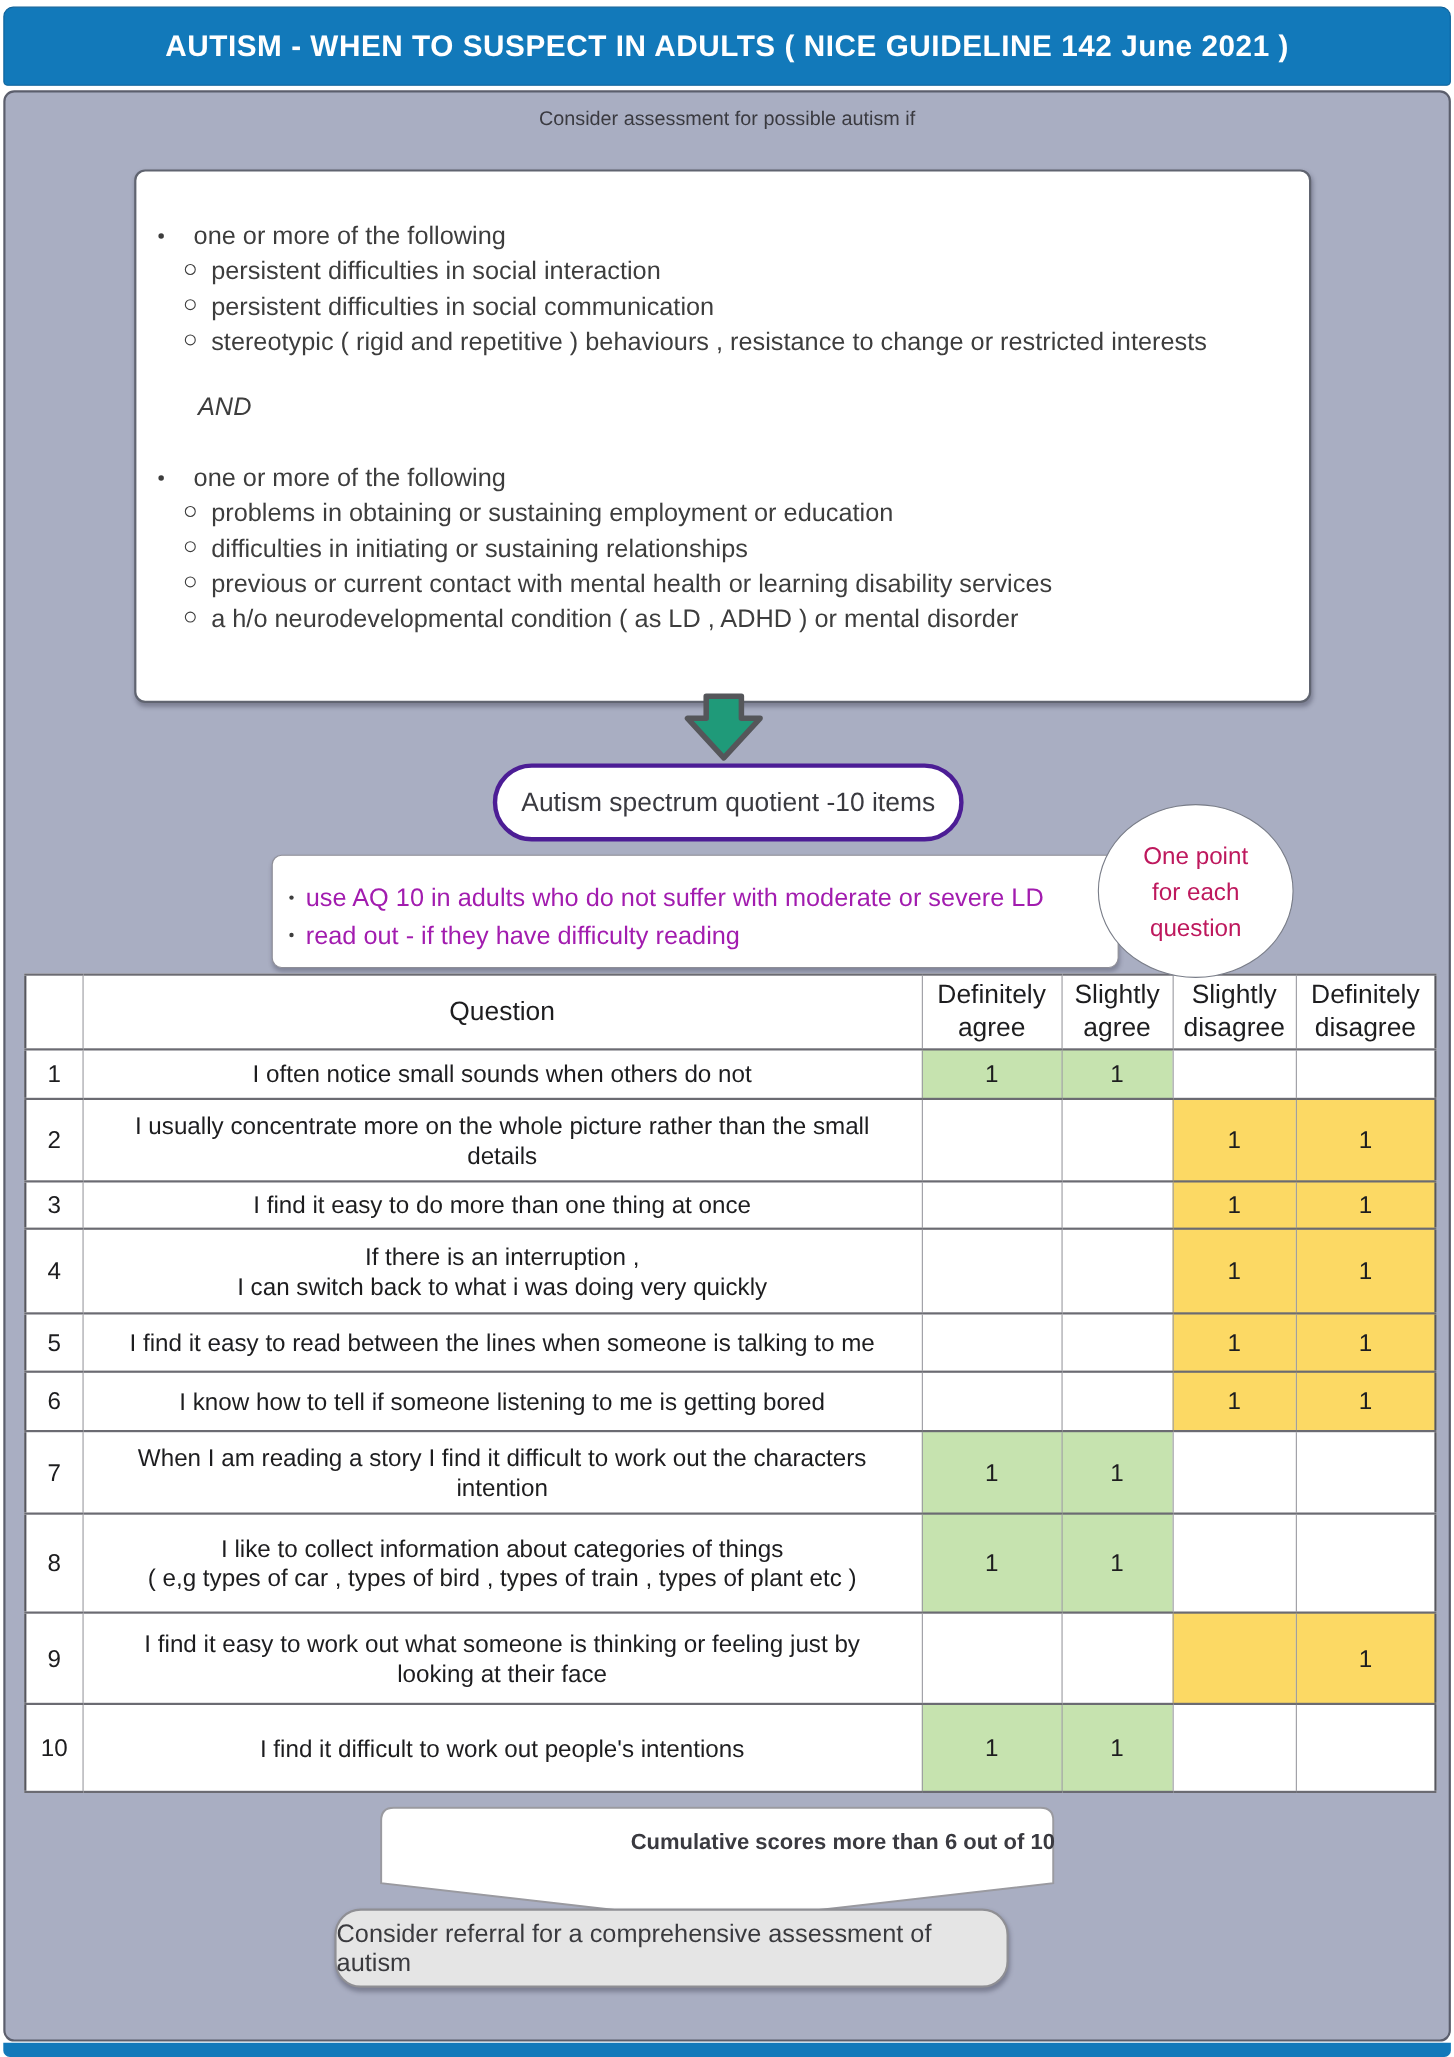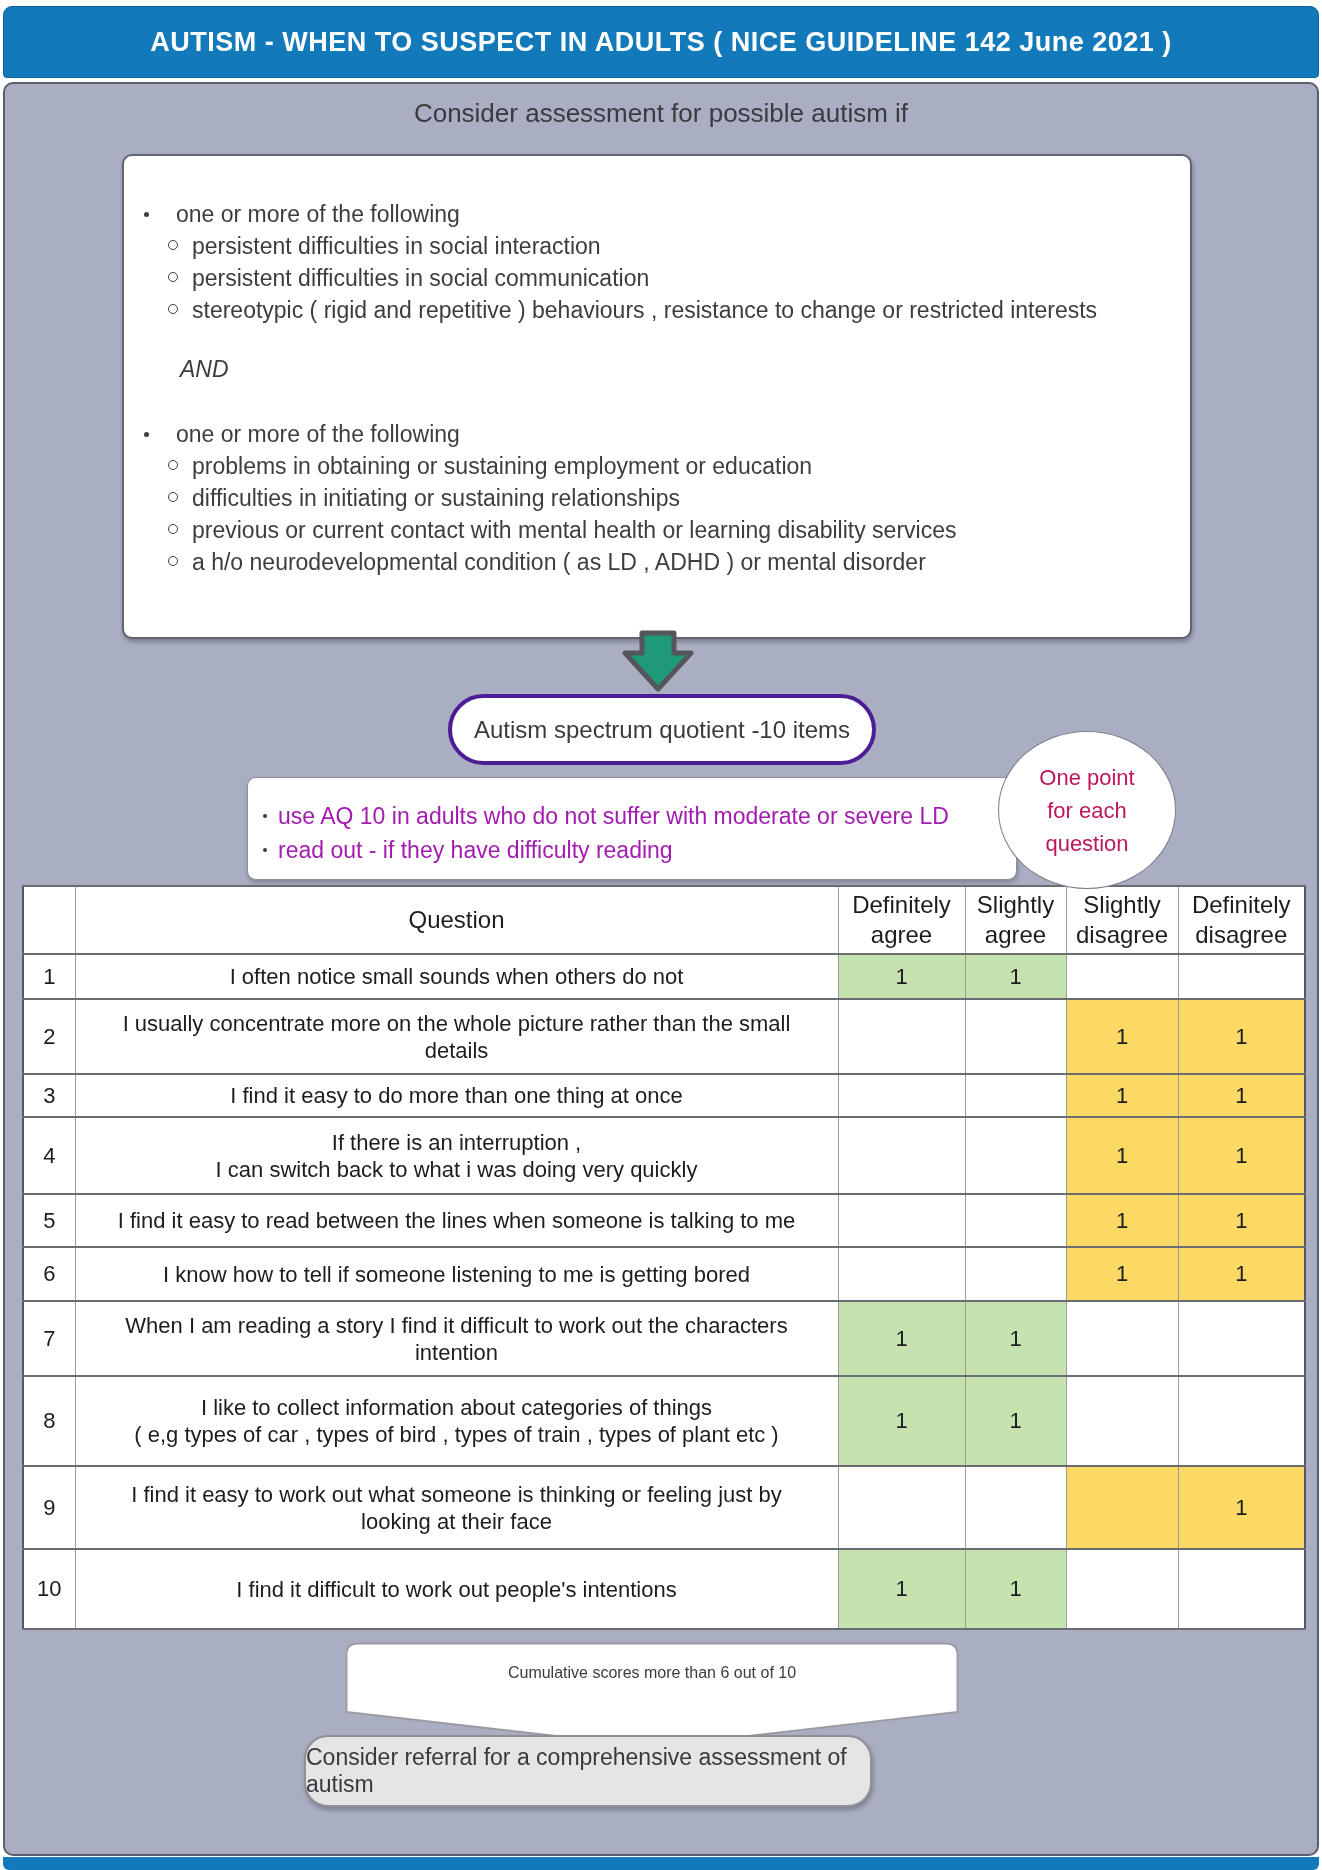--- a/index.html
+++ b/index.html
@@ -13,21 +13,21 @@
     border:1px solid #0d629b;box-sizing:border-box;
     display:flex;align-items:center;justify-content:center;}
   .title-bar span{color:#ffffff;font-size:27px;font-weight:bold;letter-spacing:.5px;}
 
   
   .panel{position:absolute;left:3px;top:82px;width:1316px;height:1774px;
     background:var(--bg-grey,#A9AEC2);border:2px solid #5b5e6c;border-radius:10px;
     box-sizing:border-box;}
 
   .intro-heading{position:absolute;left:0;top:14px;width:100%;text-align:center;
-    font-size:26px;color:#3a3a40;}
+    font-size:18px;color:#3a3a40;}
 
   
   .criteria-box{position:absolute;left:117px;top:70px;width:1070px;height:485px;
     background:#ffffff;border:2px solid #606470;border-radius:10px;box-sizing:border-box;
     padding-top:42px;font-size:23px;color:#3d3d3d;
     box-shadow:1px 3px 4px rgba(40,40,60,.35);}
   .criteria-box .lead{position:relative;padding-left:52px;line-height:32px;}
   .criteria-box .lead::before{content:'';position:absolute;left:20px;top:14px;width:5px;height:5px;
     border-radius:50%;background:#3d3d3d;}
   .criteria-box .item{position:relative;padding-left:68px;line-height:32px;}
@@ -72,25 +72,25 @@
   table.aq td.green{background:var(--agree-green,#C6E3AF);}
   table.aq td.yellow{background:var(--disagree-yellow,#FCD964);}
   tbody tr:nth-child(1){height:45px;} tbody tr:nth-child(2){height:75px;}
   tbody tr:nth-child(3){height:43px;} tbody tr:nth-child(4){height:77px;}
   tbody tr:nth-child(5){height:53px;} tbody tr:nth-child(6){height:54px;}
   tbody tr:nth-child(7){height:75px;} tbody tr:nth-child(8){height:90px;}
   tbody tr:nth-child(9){height:83px;} tbody tr:nth-child(10){height:80px;}
 
   
   .bubble{position:absolute;left:340px;top:1558px;width:614px;height:108px;z-index:2;}
-  .bubble-label{position:absolute;left:0;top:22px;width:100%;text-align:center;
-    font-size:16px;color:#3a3a40;}
-
-  
-  .referral{position:absolute;left:299px;top:1651px;width:568px;height:72px;
+  .bubble-label{position:absolute;left:0;top:22px;width:100%;text-align:right;
+    font-size:20px;color:#3a3a40;font-weight:bold;}
+
+  
+  .referral{position:absolute;left:299px;top:1651px;width:613px;height:72px;
     background:#e5e5e5;border:2px solid #8f8f94;border-radius:24px;box-sizing:border-box;
     display:flex;align-items:center;justify-content:center;font-size:23px;color:#3a3a3e;
     box-shadow:1px 3px 4px rgba(40,40,60,.35);z-index:3;}
 
   
   .bottom-bar{position:absolute;left:3px;top:1857px;width:1316px;height:13px;
     background:var(--accent-blue,#1279BA);border-radius:0 0 6px 6px;}
 </style>
 </head>
 <body>

